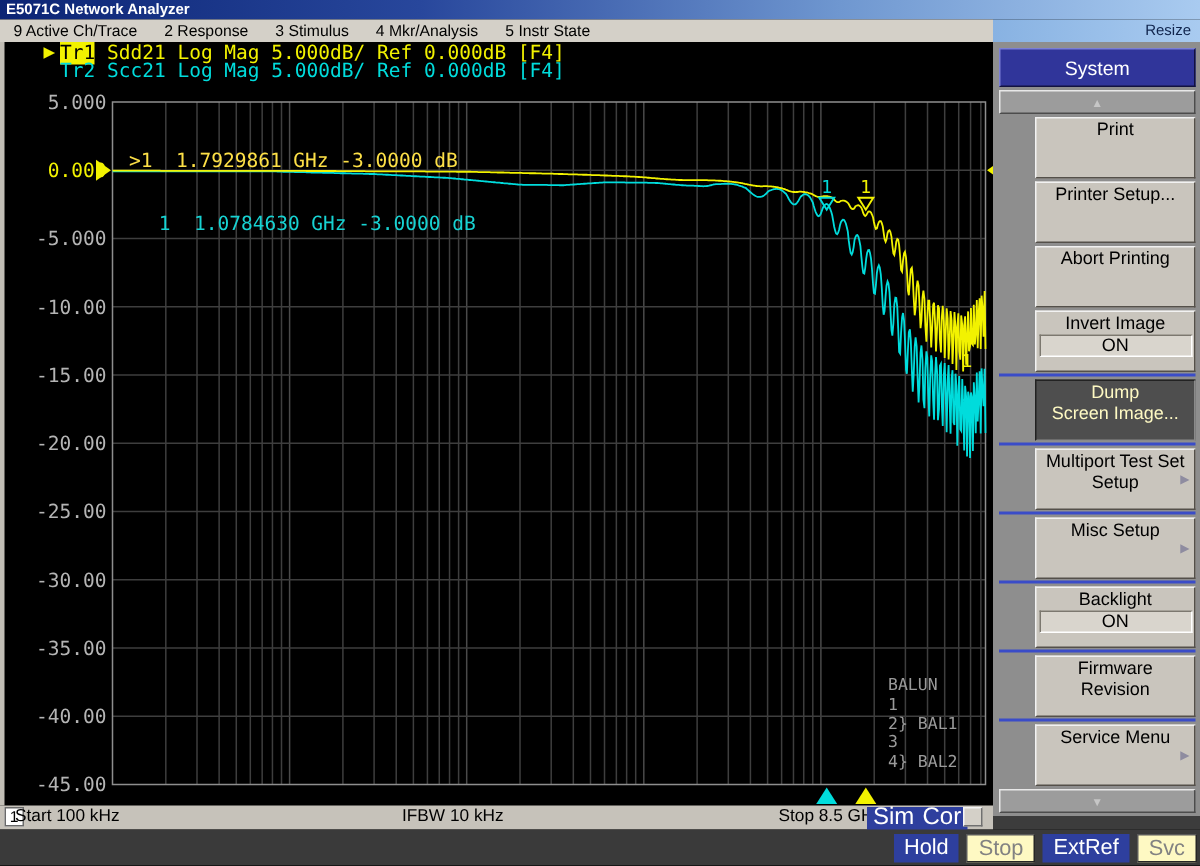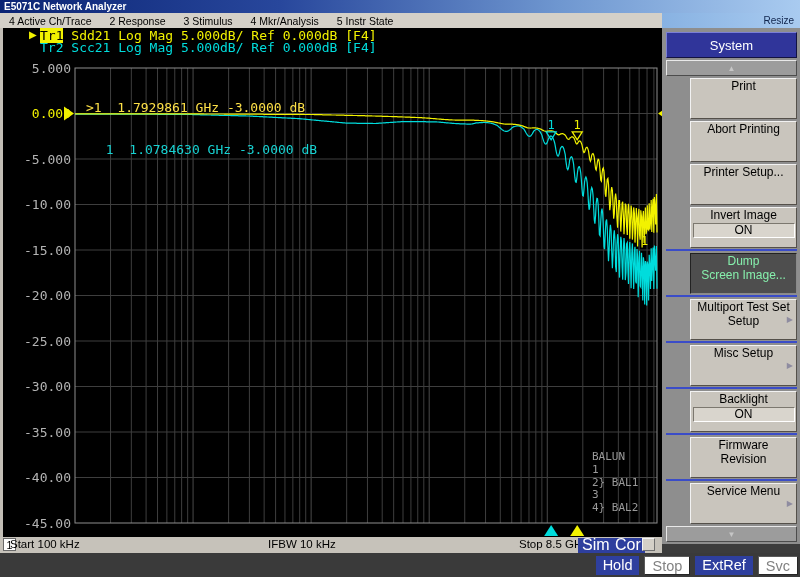--- a/index.html
+++ b/index.html
@@ -42,21 +42,21 @@
     border-right:1px solid #121240;border-bottom:1px solid #121240;}
   .scrollkey{height:16px;margin-top:2px;background:#9c9c9c;color:#c6c6c6;
     font-size:8px;display:flex;align-items:center;justify-content:center;
     border-top:1px solid #e8e8e8;border-left:1px solid #e8e8e8;
     border-right:1px solid #4c4c4c;border-bottom:1px solid #4c4c4c;}
   .softkey{position:relative;height:41px;margin-top:2px;background:#c9c5bd;color:#000;
     font-size:12px;line-height:14px;display:flex;flex-direction:column;
     align-items:center;text-align:center;
     border-top:1px solid #f2f2f2;border-left:1px solid #f2f2f2;
     border-right:1px solid #54504a;border-bottom:1px solid #54504a;margin-left:24px;}
-  .softkey.selected{background:#4e4e4e;color:#86efac;
+  .softkey.selected{background:#4e4e4e;color:#fef9c3;
     border-top:1px solid #222;border-left:1px solid #222;
     border-right:1px solid #8a8a8a;border-bottom:1px solid #8a8a8a;}
   .sk-sep{height:2px;margin-top:1px;background:#3a4cc8;}
   .sk-value{width:102px;height:15px;line-height:13px;background:#d9d5cd;margin-top:1px;
     border-top:1px solid #7c786f;border-left:1px solid #7c786f;
     border-right:1px solid #fff;border-bottom:1px solid #fff;}
   .sk-arrow{position:absolute;right:3px;top:50%;transform:translateY(-50%);
     color:#8e8ca0;font-size:8px;}
   
   .channel-bar{position:absolute;left:0;top:537px;width:662px;height:16px;background:#c6c2ba;
@@ -69,40 +69,40 @@
   .ch-badge{position:absolute;top:1px;height:29px;background:#2e3f9e;color:#fff;
     font-size:16px;line-height:13px;padding:0 4px;}
   .ch-spacer{position:absolute;left:642px;top:1px;width:13px;height:13px;background:#d4d0c8;
     border-top:1px solid #f4f4f4;border-left:1px solid #f4f4f4;
     border-right:1px solid #707070;border-bottom:1px solid #707070;}
   
   .status-bar{position:absolute;left:0;top:553px;width:800px;height:24px;background:#3a3a3a;
     display:flex;align-items:center;justify-content:flex-end;gap:5px;padding-right:2px;}
   .st-badge{height:19px;line-height:19px;padding:0 7px;font-size:14.5px;}
   .st-badge.on{background:#2e3f9e;color:#fff;}
-  .st-badge.off{background:#ffffff;color:#828282;
+  .st-badge.off{background:#fef9c3;color:#828282;
     border-top:1px solid #5a5a5a;border-left:1px solid #5a5a5a;
     border-right:1px solid #262626;border-bottom:1px solid #262626;}
   .st-clock{height:20px;line-height:18px;width:128px;text-align:center;background:#303030;
     color:#fff;font-size:15px;
     border-top:1px solid #6e6e6e;border-left:1px solid #6e6e6e;
     border-right:1px solid #161616;border-bottom:1px solid #161616;}
 </style>
 </head>
 <body>
 
 <div class="app">
 
   <div class="titlebar">
     <span>E5071C Network Analyzer</span>
   </div>
 
   <div class="menurow">
     <div class="menubar" id="menubar">
-        <span class="menu-item">4 Active Ch/Trace</span>
+        <span class="menu-item">9 Active Ch/Trace</span>
         <span class="menu-item">2 Response</span>
         <span class="menu-item">3 Stimulus</span>
         <span class="menu-item">4 Mkr/Analysis</span>
         <span class="menu-item">5 Instr State</span>
       </div>
     <div class="resize-area">
       <span>Resize</span>
     </div>
   </div>
 
@@ -208,24 +208,24 @@
         <span>System</span>
       </div>
       <div class="scrollkey">
         <span>▲</span>
       </div>
       <div id="softkeys">
           <div class="softkey">
             <div>Print</div>
           </div>
           <div class="softkey">
+            <div>Printer Setup...</div>
+          </div>
+          <div class="softkey">
             <div>Abort Printing</div>
-          </div>
-          <div class="softkey">
-            <div>Printer Setup...</div>
           </div>
           <div class="softkey">
             <div>Invert Image</div>
             <div class="sk-value">ON</div>
           </div>
           <div class="sk-sep"></div>
           <div class="softkey selected">
             <div>Dump</div>
             <div>Screen Image...</div>
           </div>

